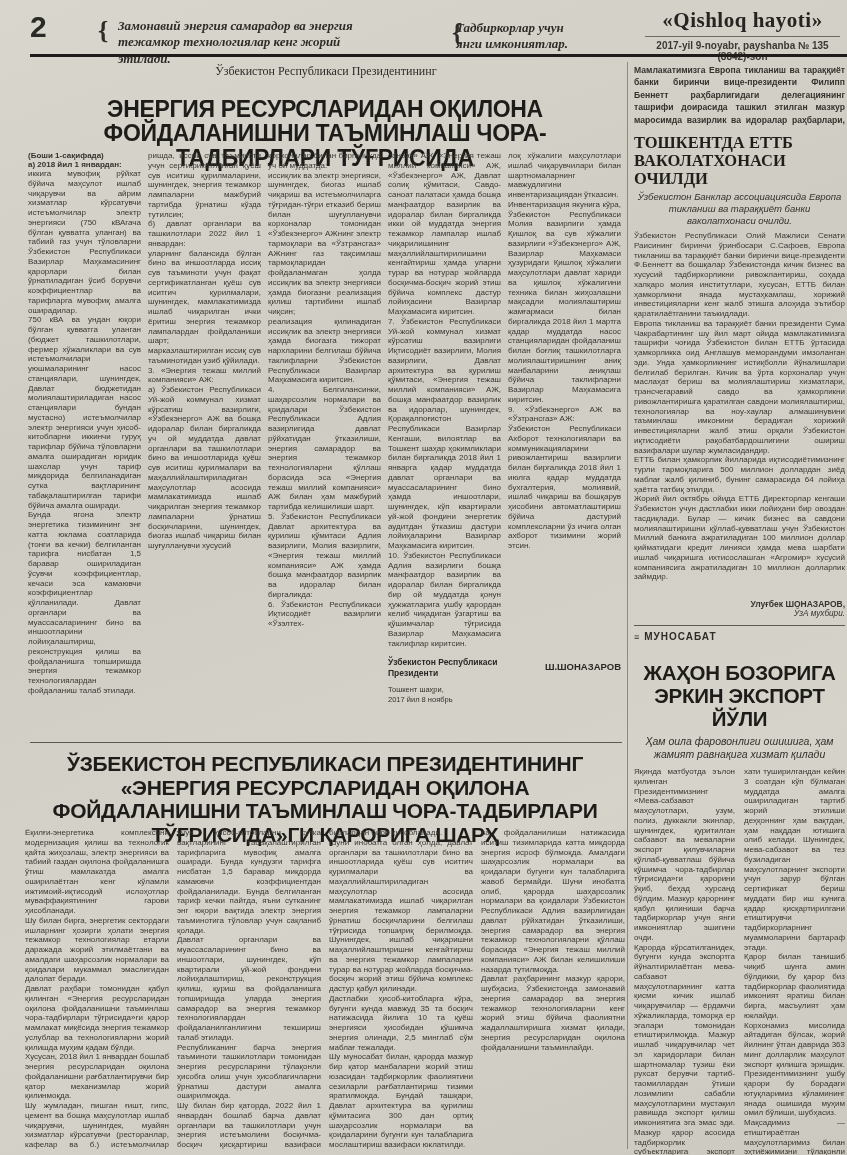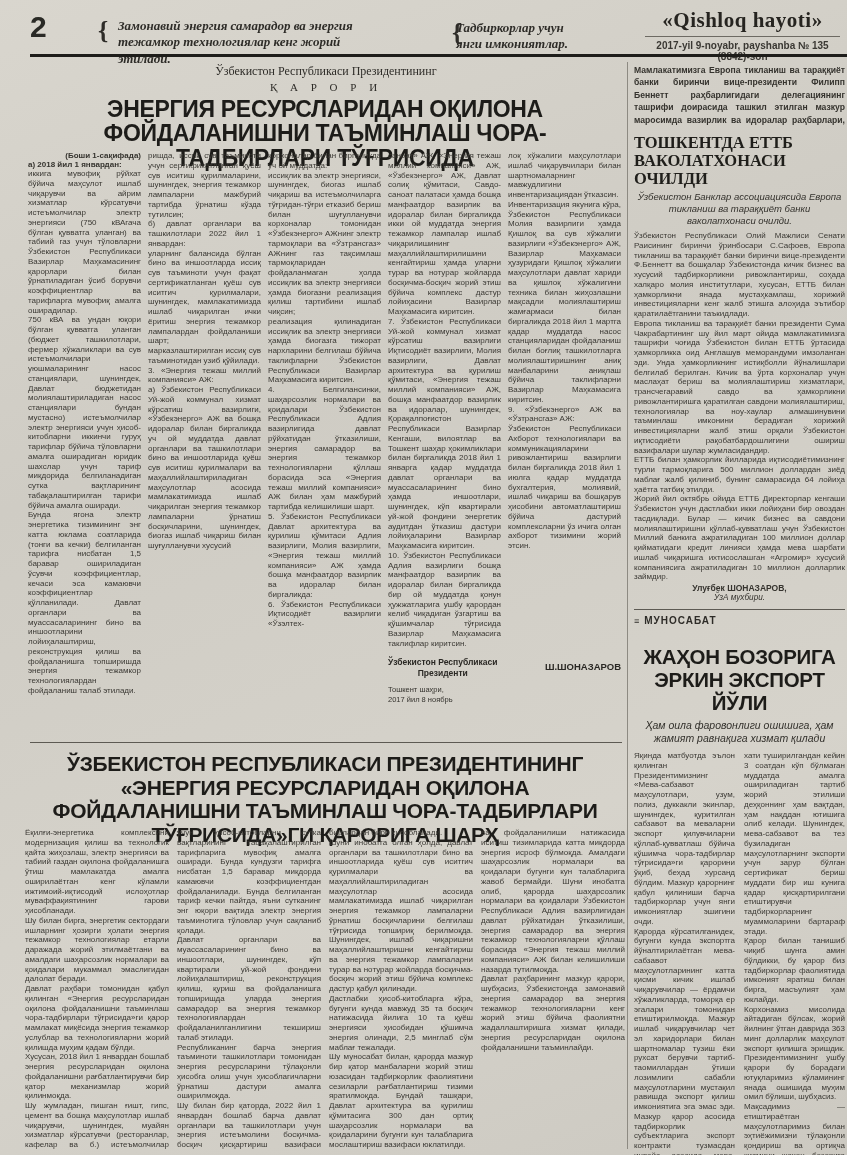--- a/index.html
+++ b/index.html
@@ -21,24 +21,24 @@
   .header-bar{background:#1e1d1a;height:3px;}
   .vsep{width:1px;background:#8d8a82;}
   .hrule{height:1px;background:#5d5a53;}
   
   .kicker{font-family:"Liberation Serif",serif;font-size:12px;text-align:center;color:#2e2c28;line-height:1.3;}
   .kicker .k2{letter-spacing:5px;font-size:11px;}
   .big-head{font-weight:bold;text-align:center;color:#1d1c19;letter-spacing:-0.3px;}
   .decree-head{font-size:23px;line-height:1.06;}
   .cols{display:flex;gap:7px;}
   .dcol{width:113px;flex:0 0 113px;}
-  .lead-bold{font-weight:bold;font-size:8px;text-align:right;}
+  .lead-bold{font-weight:bold;font-size:8px;text-align:left;}
   .lead-bold2{font-weight:bold;font-size:8px;}
   .sig-row{display:flex;justify-content:space-between;align-items:flex-start;margin-top:8px;}
-  .sig-left{font-weight:bold;font-size:8.5px;text-align:center;white-space:pre-line;line-height:1.3;color:#2a2824;}
+  .sig-left{font-weight:bold;font-size:8.5px;white-space:pre-line;line-height:1.3;color:#2a2824;}
   .sig-right{font-weight:bold;font-size:9.5px;color:#2a2824;padding-top:4px;}
   .place-date{font-size:7.5px;white-space:pre-line;margin-top:6px;line-height:1.3;}
   
   .comm-head{font-size:21px;line-height:1.12;}
   .ccol{width:144px;flex:0 0 144px;}
   
   .lead-par{font-weight:bold;font-size:8.6px;line-height:1.45;}
   .bank-head{font-family:"Liberation Serif",serif;font-weight:bold;font-size:16.5px;text-align:left;line-height:1.1;color:#1f1e1a;}
   .deck{font-style:italic;text-align:center;color:#33312c;}
   .byline{text-align:right;}
@@ -64,21 +64,20 @@
   <div class="masthead">«Qishloq hayoti»</div>
   <div class="dateline">2017-yil 9-noyabr, payshanba № 135 (8842)-son</div>
 </div>
 
 <div class="abs header-bar" style="left:30px;top:54px;right:0;"></div>
 
 <div class="abs vsep" style="left:627px;top:62px;bottom:6px;"></div>
 
 <div class="abs kicker" style="left:30px;top:64px;width:592px;">
   <div>Ўзбекистон Республикаси Президентининг</div>
-  <div class="k2">Қ А Р О Р И</div>
 </div>
 
 <div class="abs big-head decree-head" style="left:28px;top:97px;width:594px;">ЭНЕРГИЯ РЕСУРСЛАРИДАН ОҚИЛОНА ФОЙДАЛАНИШНИ ТАЪМИНЛАШ ЧОРА-ТАДБИРЛАРИ ТЎҒРИСИДА</div>
 
 <div class="abs cols" style="left:28px;top:151px;width:594px;height:590px;">
   <div class="dcol" style="height:590px;">
     <div class="lead-bold">(Боши 1-сақифада)</div>
     <div class="lead-bold2">а) 2018 йил 1 январдан:</div>
     <div class="just body-txt" style="height:566px;">иккига мувофиқ рўйхат бўйича маҳсулот ишлаб чиқарувчи ва айрим хизматлар кўрсатувчи истеъмолчилар электр энергияси (750 кВАгача бўлган қувватга уланган) ва табиий газ учун тўловларни Ўзбекистон Республикаси Вазирлар Маҳкамасининг қарорлари билан ўрнатиладиган ўсиб борувчи коэффициентлар ва тарифларга мувофиқ амалга оширадилар.
 750 кВА ва ундан юқори бўлган қувватга уланган (бюджет ташкилотлари, фермер хўжаликлари ва сув истеъмолчилари уюшмаларининг насос станциялари, шунингдек, Давлат бюджетидан молиялаштириладиган насос станциялари бундан мустасно) истеъмолчилар электр энергияси учун ҳисоб-китобларни иккинчи гуруҳ тарифлар бўйича тўловларни амалга оширадиган юридик шахслар учун тариф миқдорида белгиланадиган сутка вақтларининг табақалаштирилган тарифи бўйича амалга оширади.
@@ -147,21 +146,21 @@
 
   <div class="deck" style="font-size:9.5px;margin-top:3px;line-height:1.25;">Ўзбекистон Банклар ассоциациясида Европа тикланиш ва тараққиёт банки ваколатхонаси очилди.</div>
 
   <div class="just body-txt" style="height:350px;margin-top:4px;">Ўзбекистон Республикаси Олий Мажлиси Сенати Раисининг биринчи ўринбосари С.Сафоев, Европа тикланиш ва тараққиёт банки биринчи вице-президенти Ф.Беннетт ва бошқалар Ўзбекистонда кичик бизнес ва хусусий тадбиркорликни ривожлантириш, соҳада халқаро молия институтлари, хусусан, ЕТТБ билан ҳамкорликни янада мустаҳкамлаш, хорижий инвестицияларни кенг жалб этишга алоҳида эътибор қаратилаётганини таъкидлади.
 Европа тикланиш ва тараққиёт банки президенти Сума Чакрабартининг шу йил март ойида мамлакатимизга ташрифи чоғида Ўзбекистон билан ЕТТБ ўртасида ҳамкорликка оид Англашув меморандуми имзоланган эди. Унда ҳамкорликнинг истиқболли йўналишлари белгилаб берилган. Кичик ва ўрта корхоналар учун маслаҳат бериш ва молиялаштириш хизматлари, трансчегаравий савдо ва ҳамкорликни ривожлантиришга қаратилган савдони молиялаштириш, технологиялар ва ноу-хаулар алмашинувини таъминлаш имконини берадиган хорижий инвестицияларни жалб этиш орқали Ўзбекистон иқтисодиёти рақобатбардошлигини ошириш вазифалари шулар жумласидандир.
 ЕТТБ билан ҳамкорлик йилларида иқтисодиётимизнинг турли тармоқларига 500 миллион доллардан зиёд маблағ жалб қилиниб, бунинг самарасида 64 лойиҳа ҳаётга татбиқ этилди.
 Жорий йил октябрь ойида ЕТТБ Директорлар кенгаши Ўзбекистон учун дастлабки икки лойиҳани бир овоздан тасдиқлади. Булар — кичик бизнес ва савдони молиялаштиришни қўллаб-қувватлаш учун Ўзбекистон Миллий банкига ажратиладиган 100 миллион доллар қийматидаги кредит линияси ҳамда мева шарбати ишлаб чиқаришга ихтисослашган «Агромир» хусусий компаниясига ажратиладиган 10 миллион долларлик займдир.
 Тадбир доирасида Наманган ва Хоразм вилоятлари ҳамда Тошкент шаҳрида сув ва иссиқлик таъминоти тизимини ривожлантиришга оид қиймати қарийб 215 миллион АҚШ долларлик бешта ҳужжат имзоланди. Бу лойиҳалар аҳоли саломатлиги ва турмуш шароитини яхшилашга хизмат қилади.
 Шу куни Ф.Беннетт бошчилигидаги делегация Тошкентдаги халқаро Вестминстер университети профессор-ўқитувчилари ва талабалари билан учрашди. Университет фаолияти, ўқув жараёни, таълим тизими билан танишди.</div>
 
-  <div class="byline" style="margin-top:2px;text-align:center;">
+  <div class="byline" style="margin-top:18px;">
     <div class="nm">Улуғбек ШОНАЗАРОВ,</div>
     <div class="rl">ЎзА мухбири.</div>
   </div>
 
   <div class="hrule" style="margin:7px 0 5px;"></div>
 
   <div class="section-row">
     <span class="section-icon">≡</span>
     <span>МУНОСАБАТ</span>
   </div>

